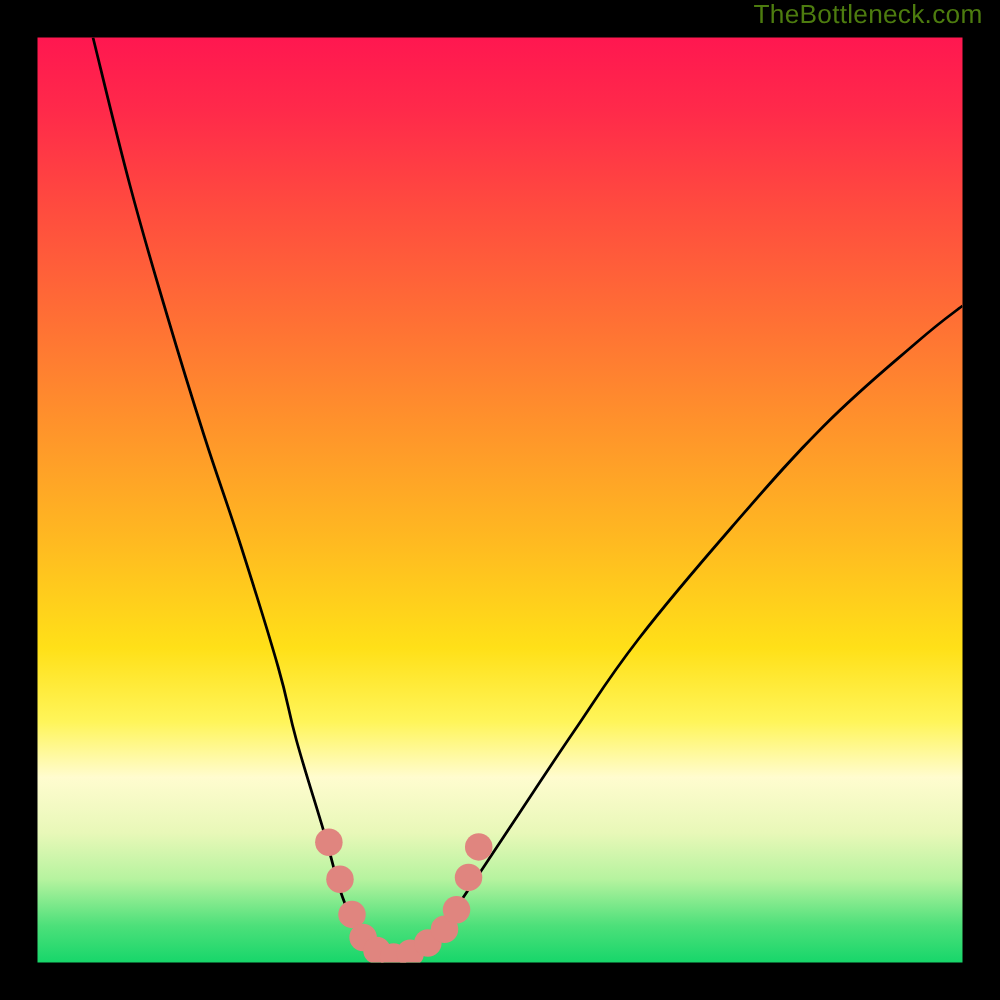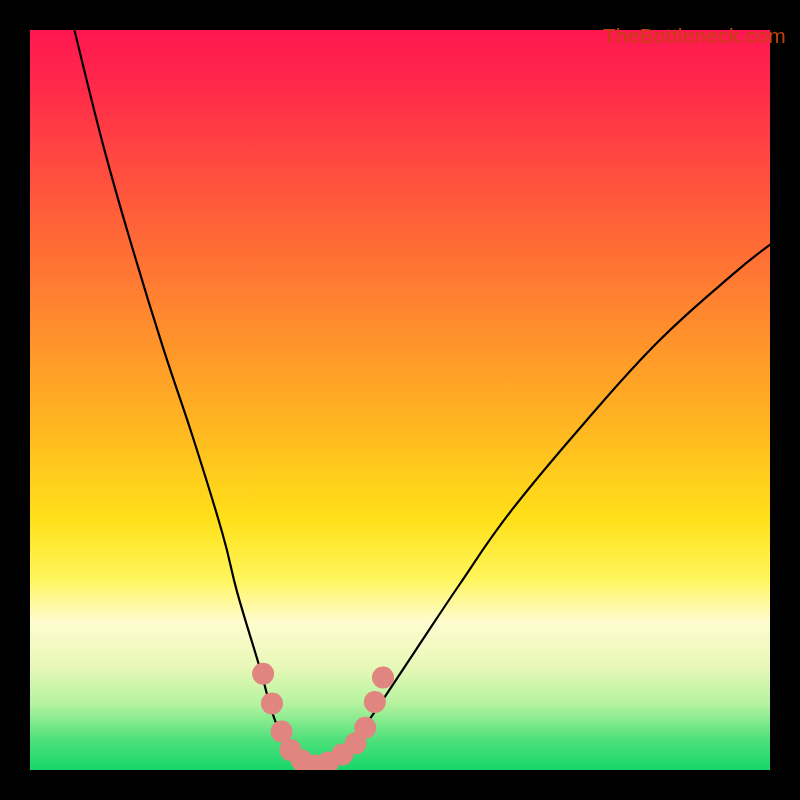--- a/index.html
+++ b/index.html
@@ -34,23 +34,23 @@
       #fff55a 74%,
       #fffccf 80%,
       #e8f8b8 86%,
       #b6f39f 91%,
       #4de07a 96%,
       #17d66a 100%
     );
   }
   .watermark {
     position: absolute;
-    top: 24px;
+    top: 0;
     right: 14px;
-    color: #c2410c;
+    color: #4d7c0f;
     font-size: 21px;
     font-weight: 500;
     letter-spacing: 0.2px;
     z-index: 10;
   }
   svg.curve {
     position: absolute;
     left: 0; top: 0;
     width: 740px; height: 740px;
   }

